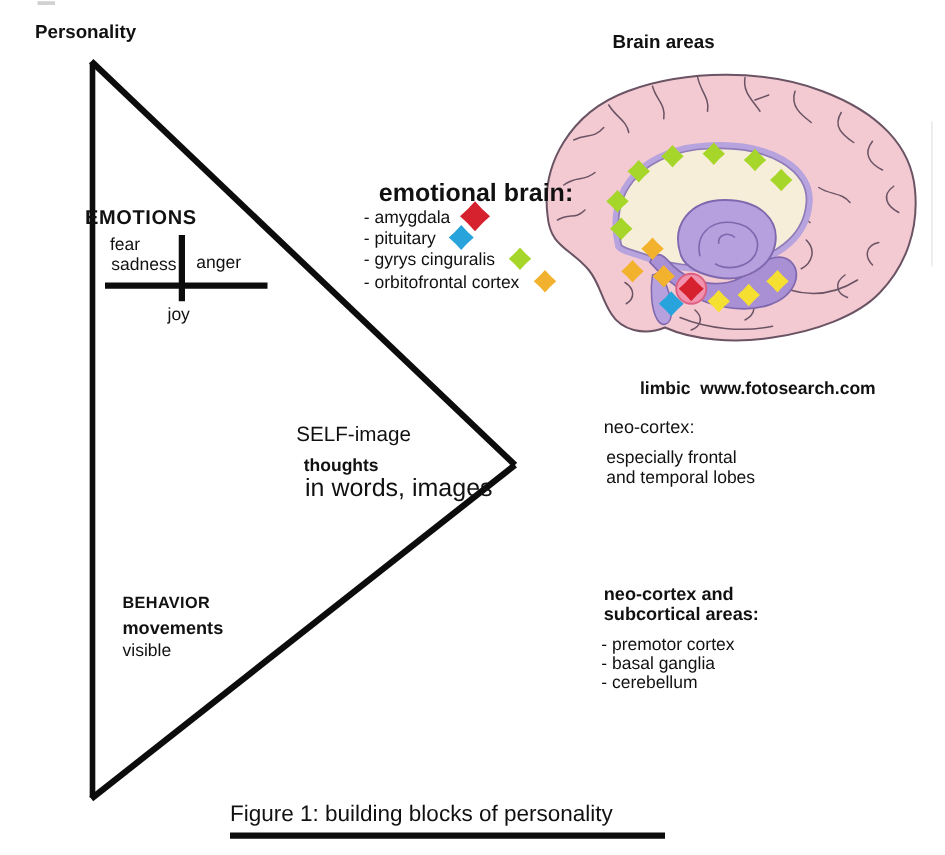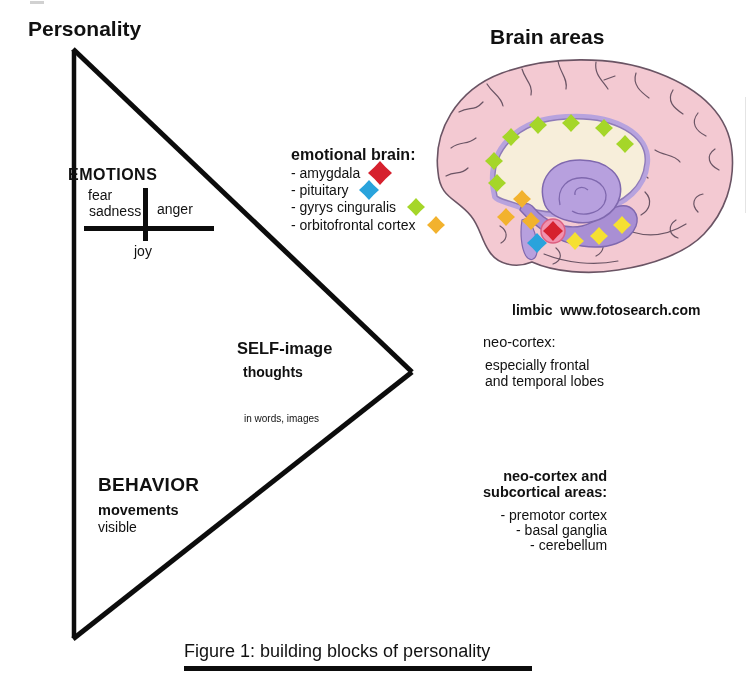--- a/index.html
+++ b/index.html
@@ -3,54 +3,54 @@
 <meta charset="utf-8">
 <style>
   html,body{margin:0;padding:0;background:#ffffff;}
   body{width:756px;height:684px;overflow:hidden;
        font-family:"Liberation Sans", sans-serif;color:#111;}
   .stage{position:relative;width:756px;height:684px;background:#fff;}
   .abs{position:absolute;}
   svg.layer{position:absolute;left:0;top:0;}
   .z1{z-index:1}.z3{z-index:3}.z4{z-index:4}
 
-  .title{font-size:21px;font-weight:bold;}
+  .title{font-size:15px;font-weight:bold;}
   #personality{left:28px;top:17px;}
   #brainareas{left:490px;top:25px;}
 
   #emo-head{left:68px;top:166px;font-size:16px;font-weight:bold;letter-spacing:.5px;}
   #emo-fear{left:88px;top:187px;font-size:14px;}
   #emo-sad{left:89px;top:203px;font-size:14px;}
   #emo-anger{left:157px;top:201px;font-size:14px;}
   #emo-joy{left:134px;top:243px;font-size:14px;}
   .cross{background:#0c0c0c;}
   #cross-v{left:143px;top:188px;width:5px;height:53px;}
   #cross-h{left:84px;top:226px;width:130px;height:5px;}
 
   #legend{left:291px;top:146px;z-index:4;}
-  #legend .lg-head{font-size:16px;font-weight:bold;line-height:18px;}
+  #legend .lg-head{font-size:20px;font-weight:bold;line-height:18px;margin-left:12px;}
   .lg-row{display:flex;align-items:center;height:17.4px;font-size:14px;}
   .lg-row .lg-star{margin-left:7px;flex:0 0 auto;}
 
   #selfimage{left:237px;top:339px;}
-  #selfimage .h{font-size:16.5px;font-weight:bold;}
+  #selfimage .h{font-size:16.5px;font-weight:normal;}
   #selfimage .s1{font-size:14px;font-weight:bold;margin-top:6px;margin-left:6px;}
-  #selfimage .s2{font-size:10px;margin-left:7px;margin-top:33px;}
+  #selfimage .s2{font-size:20px;margin-left:7px;}
 
   #neocortex{left:483px;top:334px;}
   #neocortex .h{font-size:14.5px;font-weight:normal;}
   #neocortex .l{font-size:14px;line-height:15.5px;margin-left:2px;}
   #neocortex .gap{height:8px;}
 
   #behavior{left:98px;top:474px;}
-  #behavior .h{font-size:19px;font-weight:bold;letter-spacing:.3px;}
+  #behavior .h{font-size:13px;font-weight:bold;letter-spacing:.3px;}
   #behavior .s1{font-size:14.5px;font-weight:bold;margin-top:6px;}
   #behavior .s2{font-size:14px;margin-top:1px;}
 
-  #subcortical{left:481px;top:469px;text-align:right;}
+  #subcortical{left:481px;top:469px;}
   #subcortical .h{font-size:14.5px;font-weight:bold;line-height:15.8px;margin-left:2px;}
   #subcortical .it{font-size:14px;line-height:15.2px;}
   #subcortical .gap{height:7px;}
 
   #credit{left:512px;top:279px;font-size:14px;font-weight:bold;white-space:pre;margin-top:23px;}
   #watermark{left:503px;top:183px;font-size:20px;font-weight:bold;letter-spacing:7px;
              color:rgba(125,115,135,0.30);z-index:2;}
 
   #caption{left:184px;top:641px;font-size:18px;font-weight:normal;z-index:4;}
   #caption-rule{left:184px;top:666px;width:348px;height:4.5px;background:#0c0c0c;}

